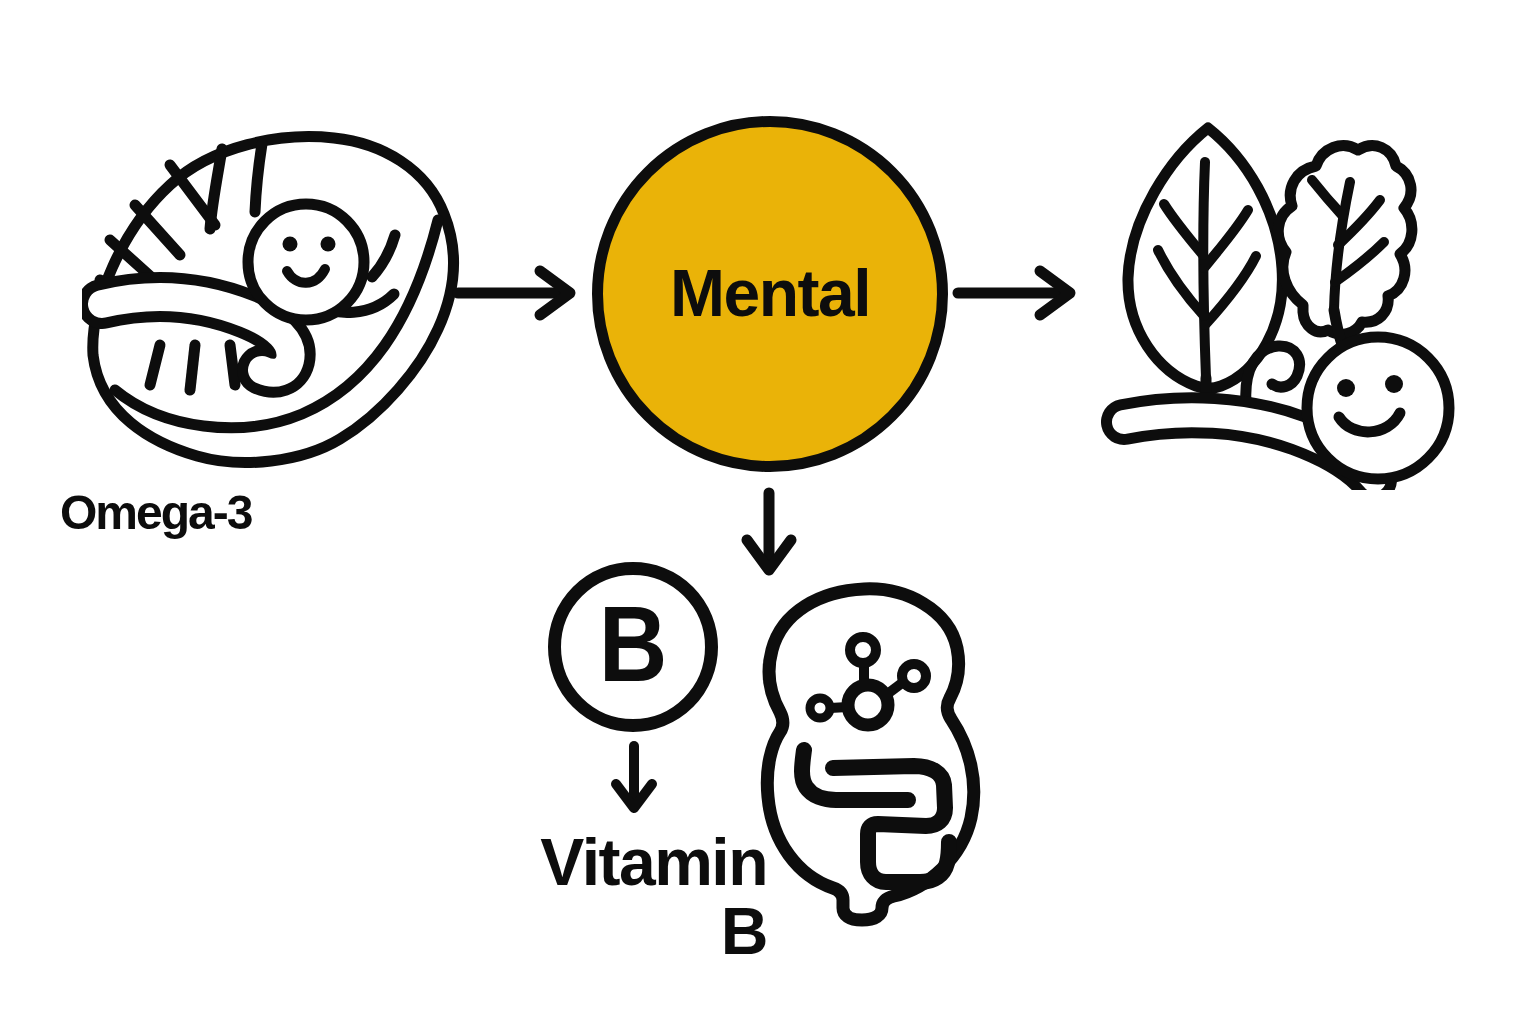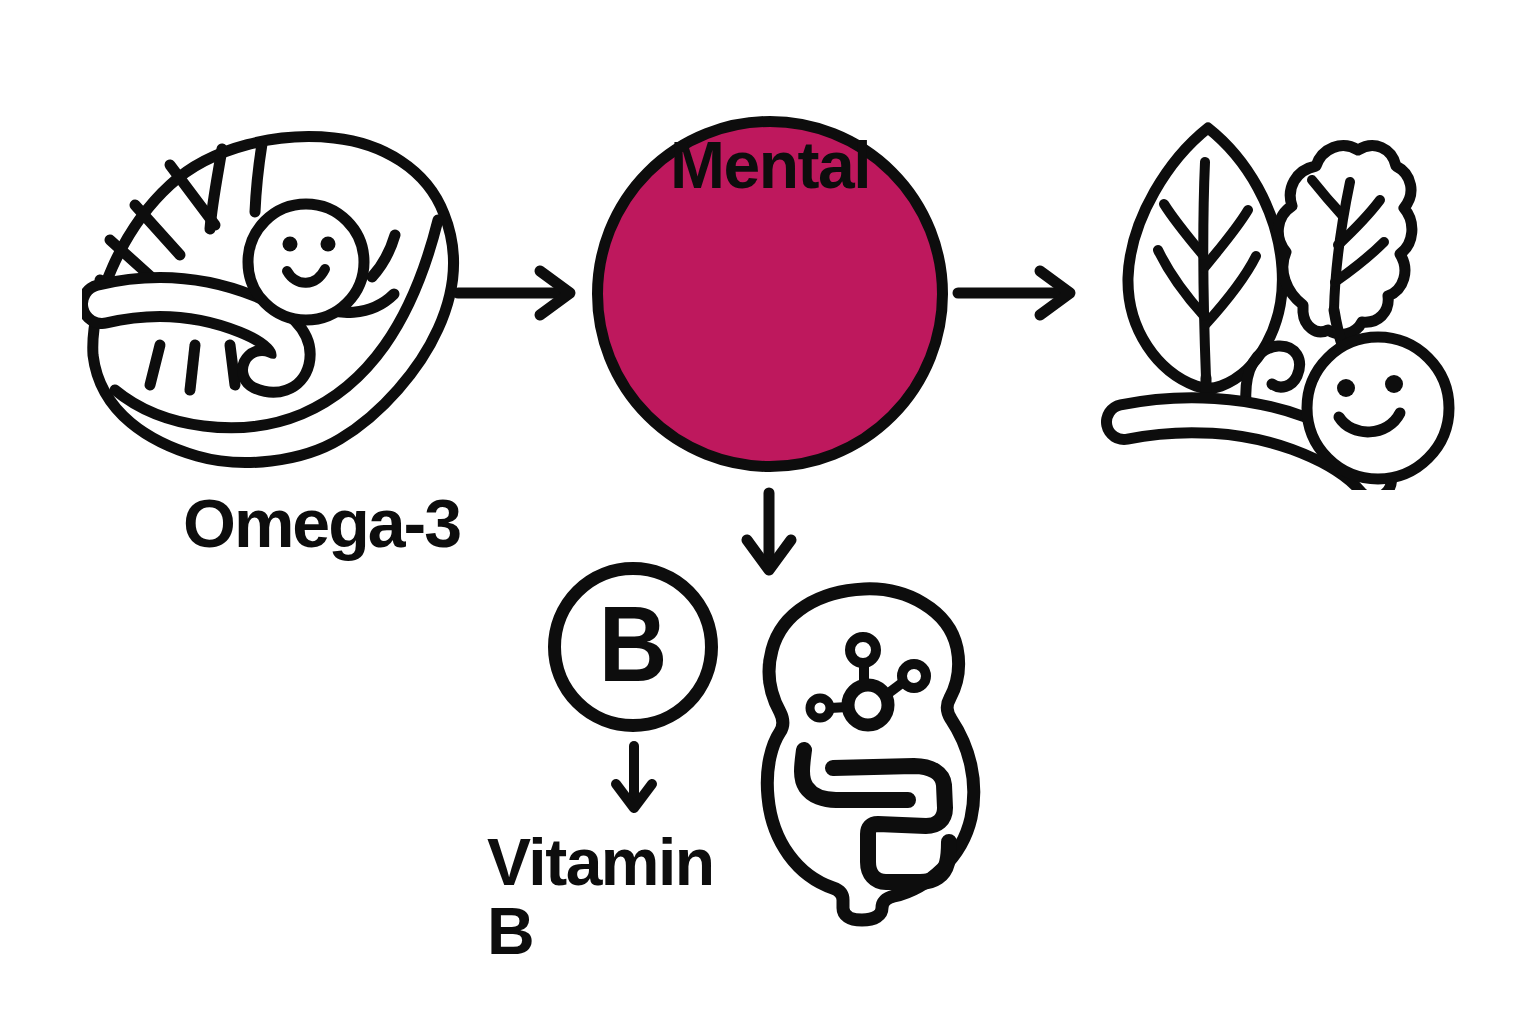--- a/index.html
+++ b/index.html
@@ -7,42 +7,43 @@
     position:relative;
     width:1536px;height:1024px;
     background:#ffffff;
     overflow:hidden;
     font-family:"Liberation Sans","DejaVu Sans",sans-serif;
     color:#0d0d0d;
   }
   .abs{position:absolute;}
   .label{
     font-weight:700;
-    font-size:68px;
+    font-size:48px;
     letter-spacing:-2px;
-    text-align:right;
+    text-align:left;
     color:#0d0d0d;
     line-height:1.05;
     white-space:nowrap;
   }
   .label-2line{
     font-weight:700;
     font-size:66px;
     letter-spacing:-1.5px;
-    text-align:left;
+    text-align:right;
     line-height:1.05;
   }
   .node-circle{
     box-sizing:border-box;
     border:11px solid #0d0d0d;
     border-radius:50%;
     display:flex;
     flex-direction:column;
     align-items:center;
-    background:#be185d;
+    justify-content:center;
+    background:#eab308;
   }
   .node-circle .nl{
     font-weight:700;
     font-size:66px;
     letter-spacing:-1.5px;
     line-height:1.18;
     text-align:center;
   }
   .badge-circle{
     box-sizing:border-box;

